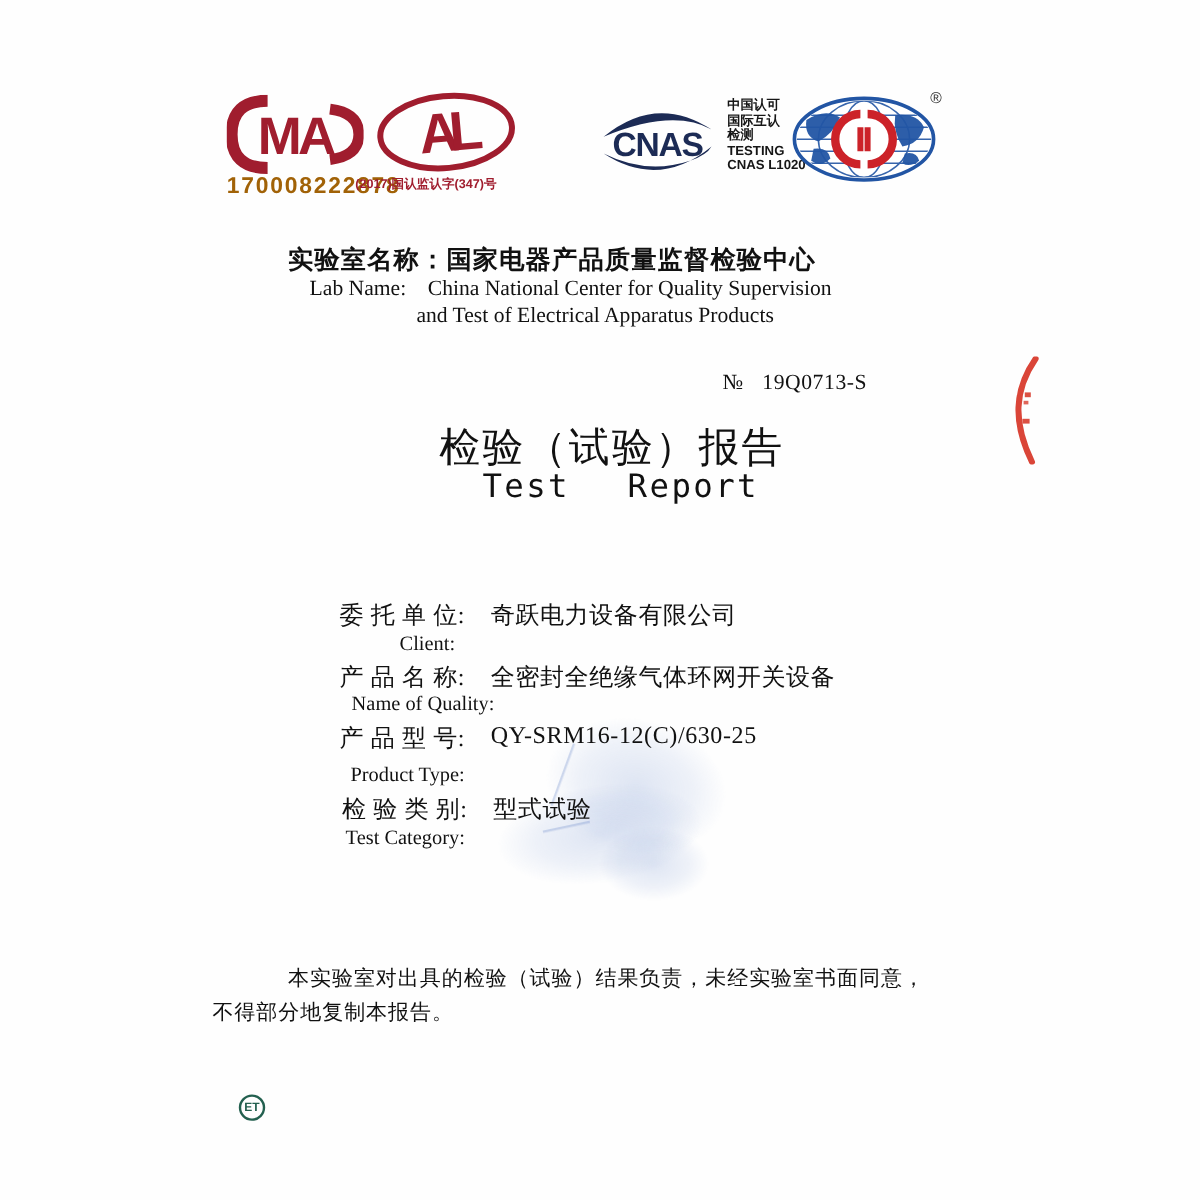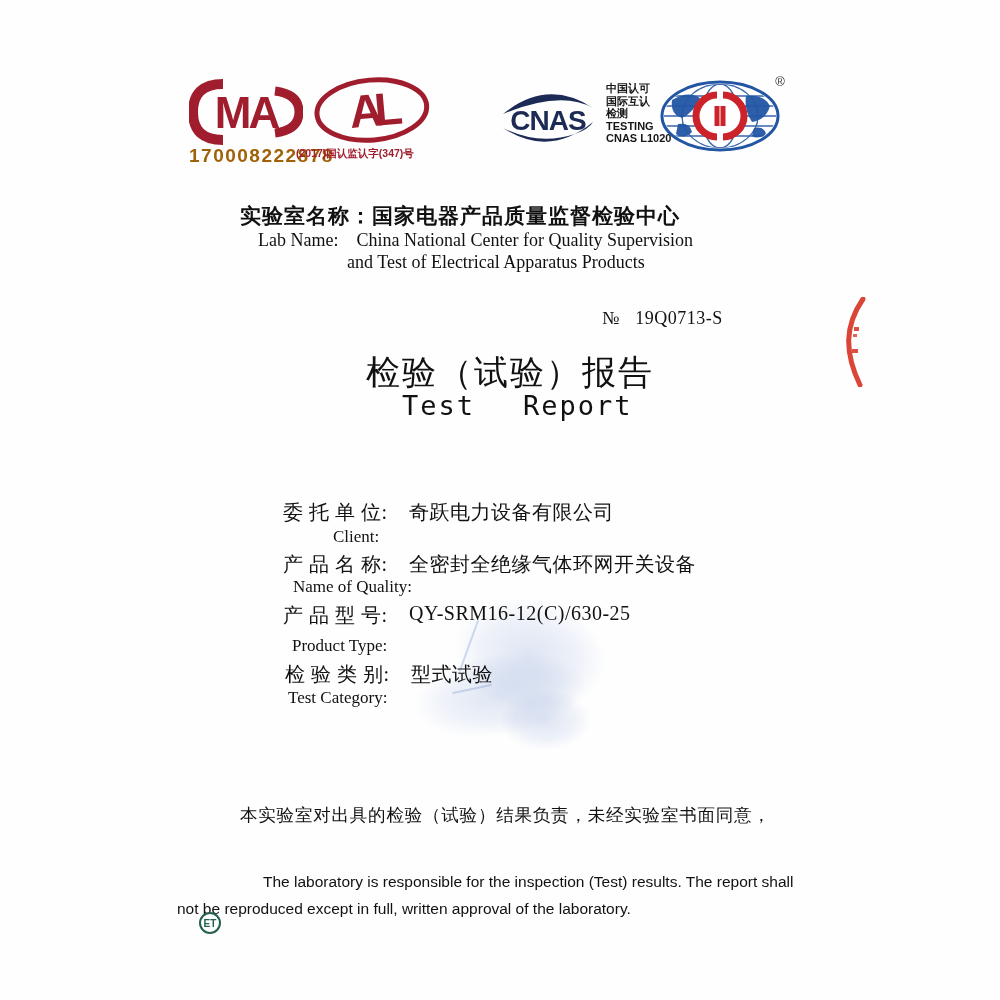--- a/index.html
+++ b/index.html
@@ -190,18 +190,17 @@
   </div>
   <div class="abs f-en" style="left:292px;top:636px">Product Type:</div>
 
   <div class="abs f-zh" style="left:285px;top:661px">
     <span class="f-label">检 验 类 别:</span>
       <span class="f-value">型式试验</span>
   </div>
   <div class="abs f-en" style="left:288px;top:688px">Test Category:</div>
 
   <div class="abs st-zh" style="left:240px;top:803px">本实验室对出具的检验（试验）结果负责，未经实验室书面同意，</div>
-  <div class="abs st-en" style="left:263px;top:873px">The laboratory is responsible for the inspection (Test) results. The report shall</div>
-  <div class="abs st-en" style="left:177px;top:900px">not be reproduced except in full, written approval of the laboratory.</div>
+  <div class="abs st-zh" style="left:177px;top:831px">不得部分地复制本报告。</div>
 
   <div class="abs et-mark" style="left:199px;top:912px">ET</div>
 
 </div>
 
 </body></html>

